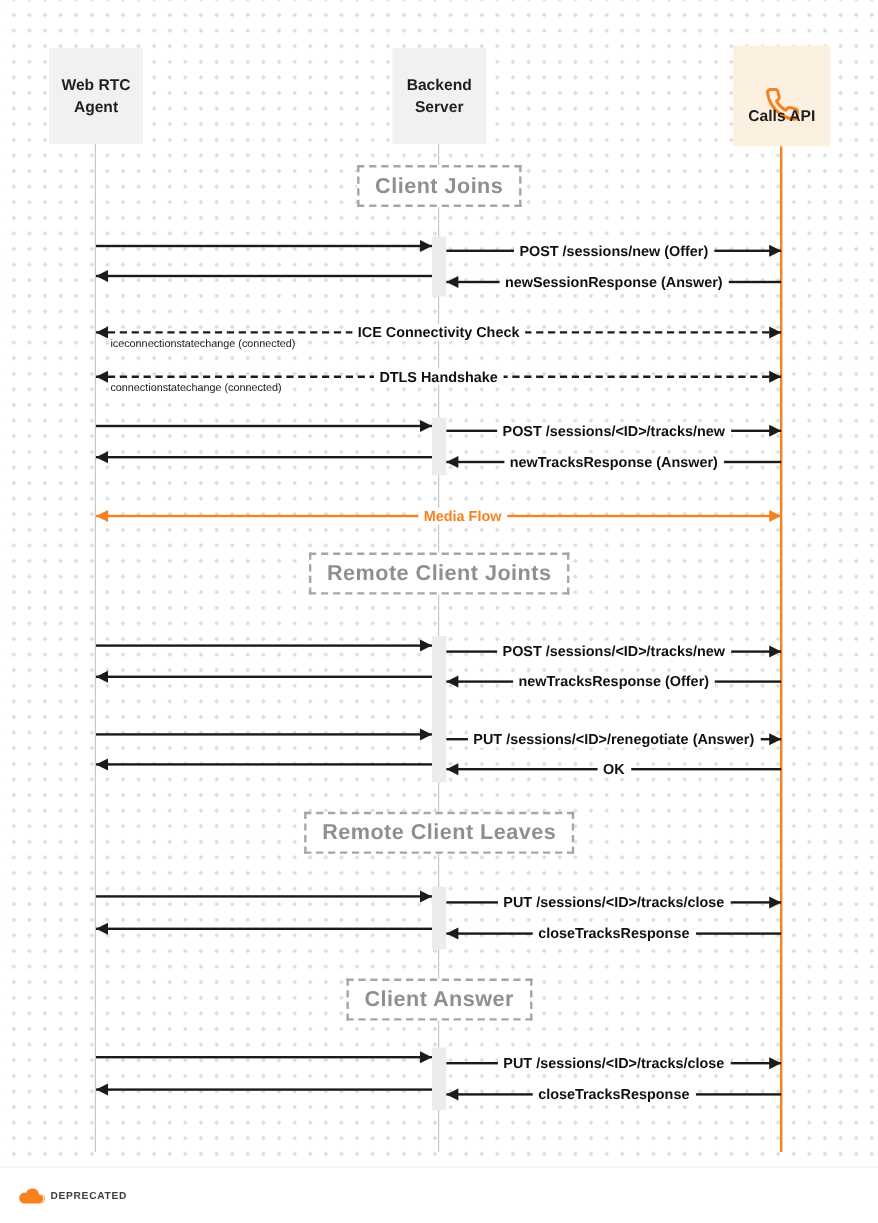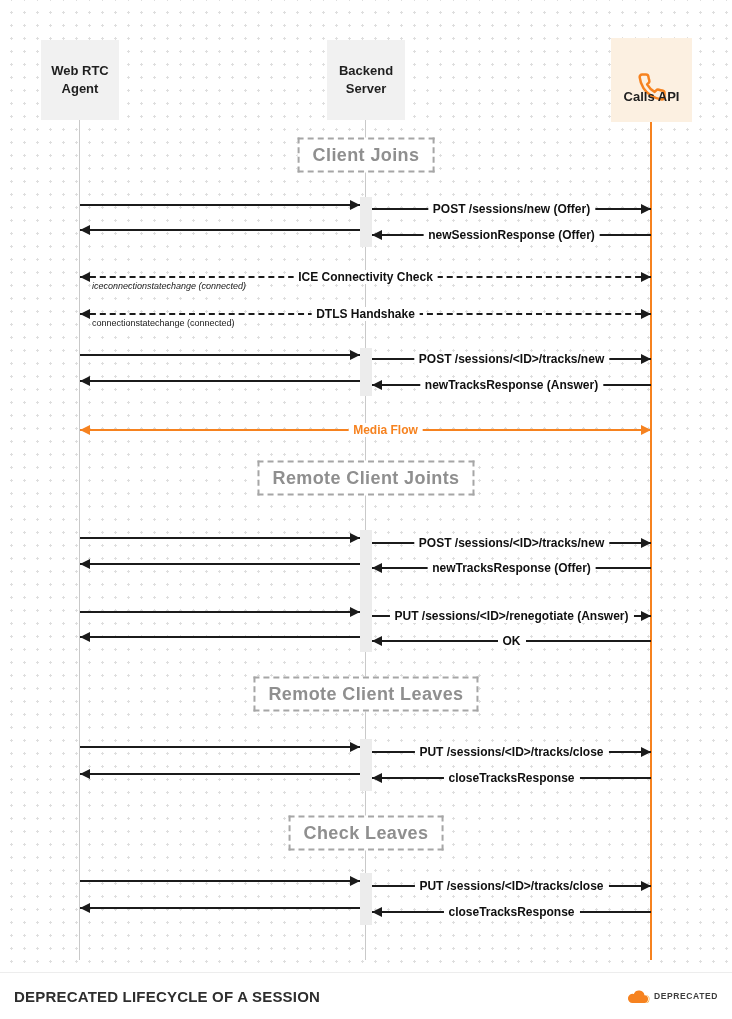--- a/index.html
+++ b/index.html
@@ -91,28 +91,28 @@
     <div class="activation" style="top:873px;height:52px"></div>
 
     <div id="messages-layer">
         <div class="mline solid" style="left: 80px; top: 204px; width: 280px;"></div>
         <div class="head right" style="top: 200px; left: 350px;"></div>
         <div class="mline solid" style="left: 372px; top: 208px; width: 279px;"></div>
         <div class="head right" style="top: 204px; left: 641px;"></div>
         <div class="mlabel" style="left: 511.5px; top: 209px;">POST /sessions/new (Offer)</div>
         <div class="mline solid" style="left: 372px; top: 234px; width: 279px;"></div>
         <div class="head left" style="top: 230px; left: 372px;"></div>
-        <div class="mlabel" style="left: 511.5px; top: 235px;">newSessionResponse (Offer)</div>
+        <div class="mlabel" style="left: 511.5px; top: 235px;">newSessionResponse (Answer)</div>
         <div class="mline solid" style="left: 80px; top: 229px; width: 280px;"></div>
         <div class="head left" style="top: 225px; left: 80px;"></div>
         <div class="mline dashed" style="left: 80px; top: 276px; width: 571px;"></div>
         <div class="head right" style="top: 272px; left: 641px;"></div>
         <div class="head left" style="top: 272px; left: 80px;"></div>
         <div class="mlabel" style="left: 365.5px; top: 277px;">ICE Connectivity Check</div>
-        <div class="msub" style="left: 92px; top: 281px; font-style: italic;">iceconnectionstatechange (connected)</div>
+        <div class="msub" style="left: 92px; top: 281px;">iceconnectionstatechange (connected)</div>
         <div class="mline dashed" style="left: 80px; top: 313px; width: 571px;"></div>
         <div class="head right" style="top: 309px; left: 641px;"></div>
         <div class="head left" style="top: 309px; left: 80px;"></div>
         <div class="mlabel" style="left: 365.5px; top: 314px;">DTLS Handshake</div>
         <div class="msub" style="left: 92px; top: 318px;">connectionstatechange (connected)</div>
         <div class="mline solid" style="left: 80px; top: 354px; width: 280px;"></div>
         <div class="head right" style="top: 350px; left: 350px;"></div>
         <div class="mline solid" style="left: 372px; top: 358px; width: 279px;"></div>
         <div class="head right" style="top: 354px; left: 641px;"></div>
         <div class="mlabel" style="left: 511.5px; top: 359px;">POST /sessions/&lt;ID&gt;/tracks/new</div>
@@ -161,21 +161,21 @@
         <div class="head right" style="top: 881px; left: 641px;"></div>
         <div class="mlabel" style="left: 511.5px; top: 886px;">PUT /sessions/&lt;ID&gt;/tracks/close</div>
         <div class="mline solid" style="left: 372px; top: 911px; width: 279px;"></div>
         <div class="head left" style="top: 907px; left: 372px;"></div>
         <div class="mlabel" style="left: 511.5px; top: 912px;">closeTracksResponse</div>
         <div class="mline solid" style="left: 80px; top: 907px; width: 280px;"></div>
         <div class="head left" style="top: 903px; left: 80px;"></div>
         <div class="section" style="left: 366px; top: 155px;">Client Joins</div>
         <div class="section" style="left: 366px; top: 478px;">Remote Client Joints</div>
         <div class="section" style="left: 366px; top: 694px;">Remote Client Leaves</div>
-        <div class="section" style="left: 366px; top: 833px;">Check Leaves</div>
+        <div class="section" style="left: 366px; top: 833px;">Client Answer</div>
       </div>
 
     <div class="actor actor-gray actor-webrtc">
       <span>Web RTC
 Agent</span>
     </div>
     <div class="actor actor-gray actor-backend">
       <span>Backend
 Server</span>
     </div>
@@ -183,21 +183,20 @@
       <span class="phone-icon">
         <svg viewBox="0 0 24 24" width="30" height="30" fill="none" stroke="#f6821f" stroke-width="2" stroke-linecap="round" stroke-linejoin="round">
           <path d="M22 16.92v3a2 2 0 0 1-2.18 2 19.79 19.79 0 0 1-8.63-3.07 19.5 19.5 0 0 1-6-6 19.79 19.79 0 0 1-3.07-8.67A2 2 0 0 1 4.11 2h3a2 2 0 0 1 2 1.72 12.84 12.84 0 0 0 .7 2.81 2 2 0 0 1-.45 2.11L8.09 9.91a16 16 0 0 0 6 6l1.27-1.27a2 2 0 0 1 2.11-.45 12.84 12.84 0 0 0 2.81.7A2 2 0 0 1 22 16.92z"></path>
         </svg>
       </span>
       <span>Calls API</span>
     </div>
   </div>
 
   <div class="footer">
-    <div class="footer-title">DEPRECATED LIFECYCLE OF A SESSION</div>
     <div class="brand">
       <span class="cloud-icon">
         <svg viewBox="0 0 26 16" width="24" height="15">
           <path d="M7.2 15 a5 5 0 1 1 1.3-9.8 A6 6 0 0 1 20 6.6 a4.2 4.2 0 0 1-.6 8.4 Z" fill="#f6821f"></path>
           <path d="M20.5 15 a4.2 4.2 0 0 0 .9-8.3 3.4 3.4 0 0 1 4 3.9 4.4 4.4 0 0 1-2.4 4.4 Z" fill="#fbad41"></path>
         </svg>
       </span>
       <span class="brand-name">DEPRECATED</span>
     </div>
   </div>

